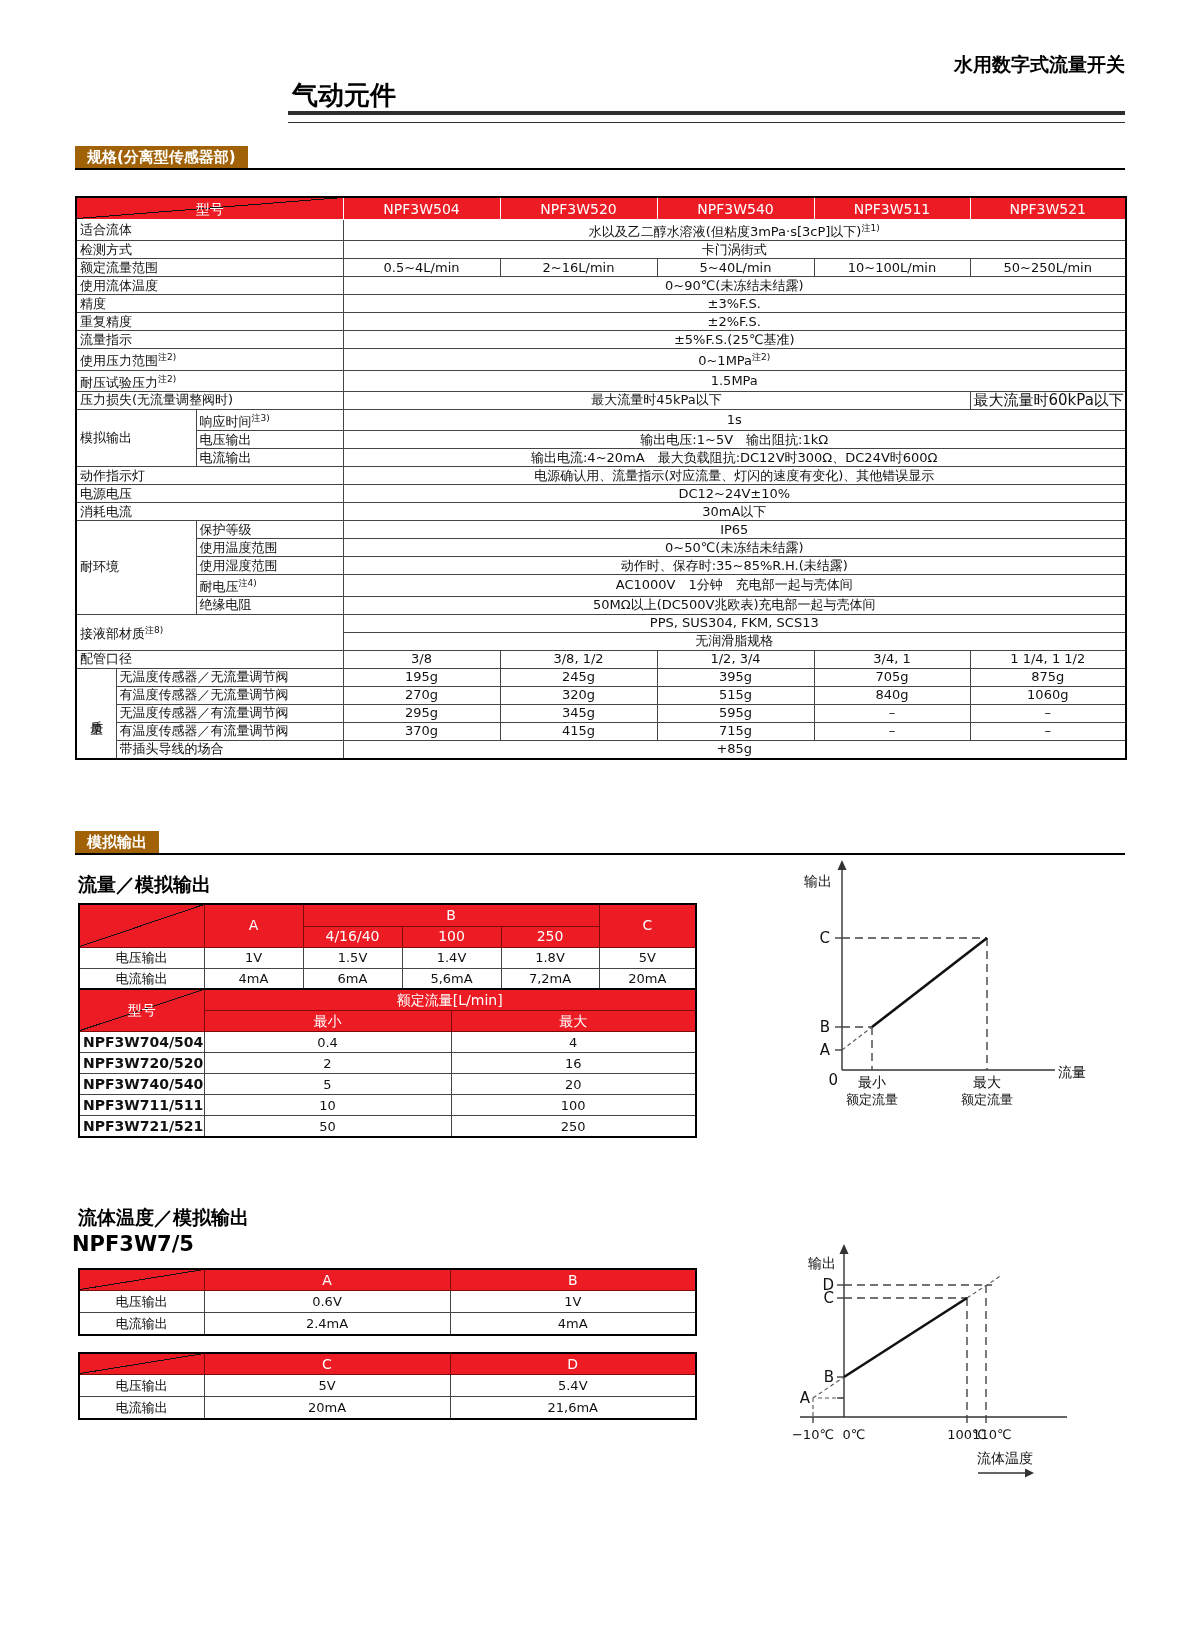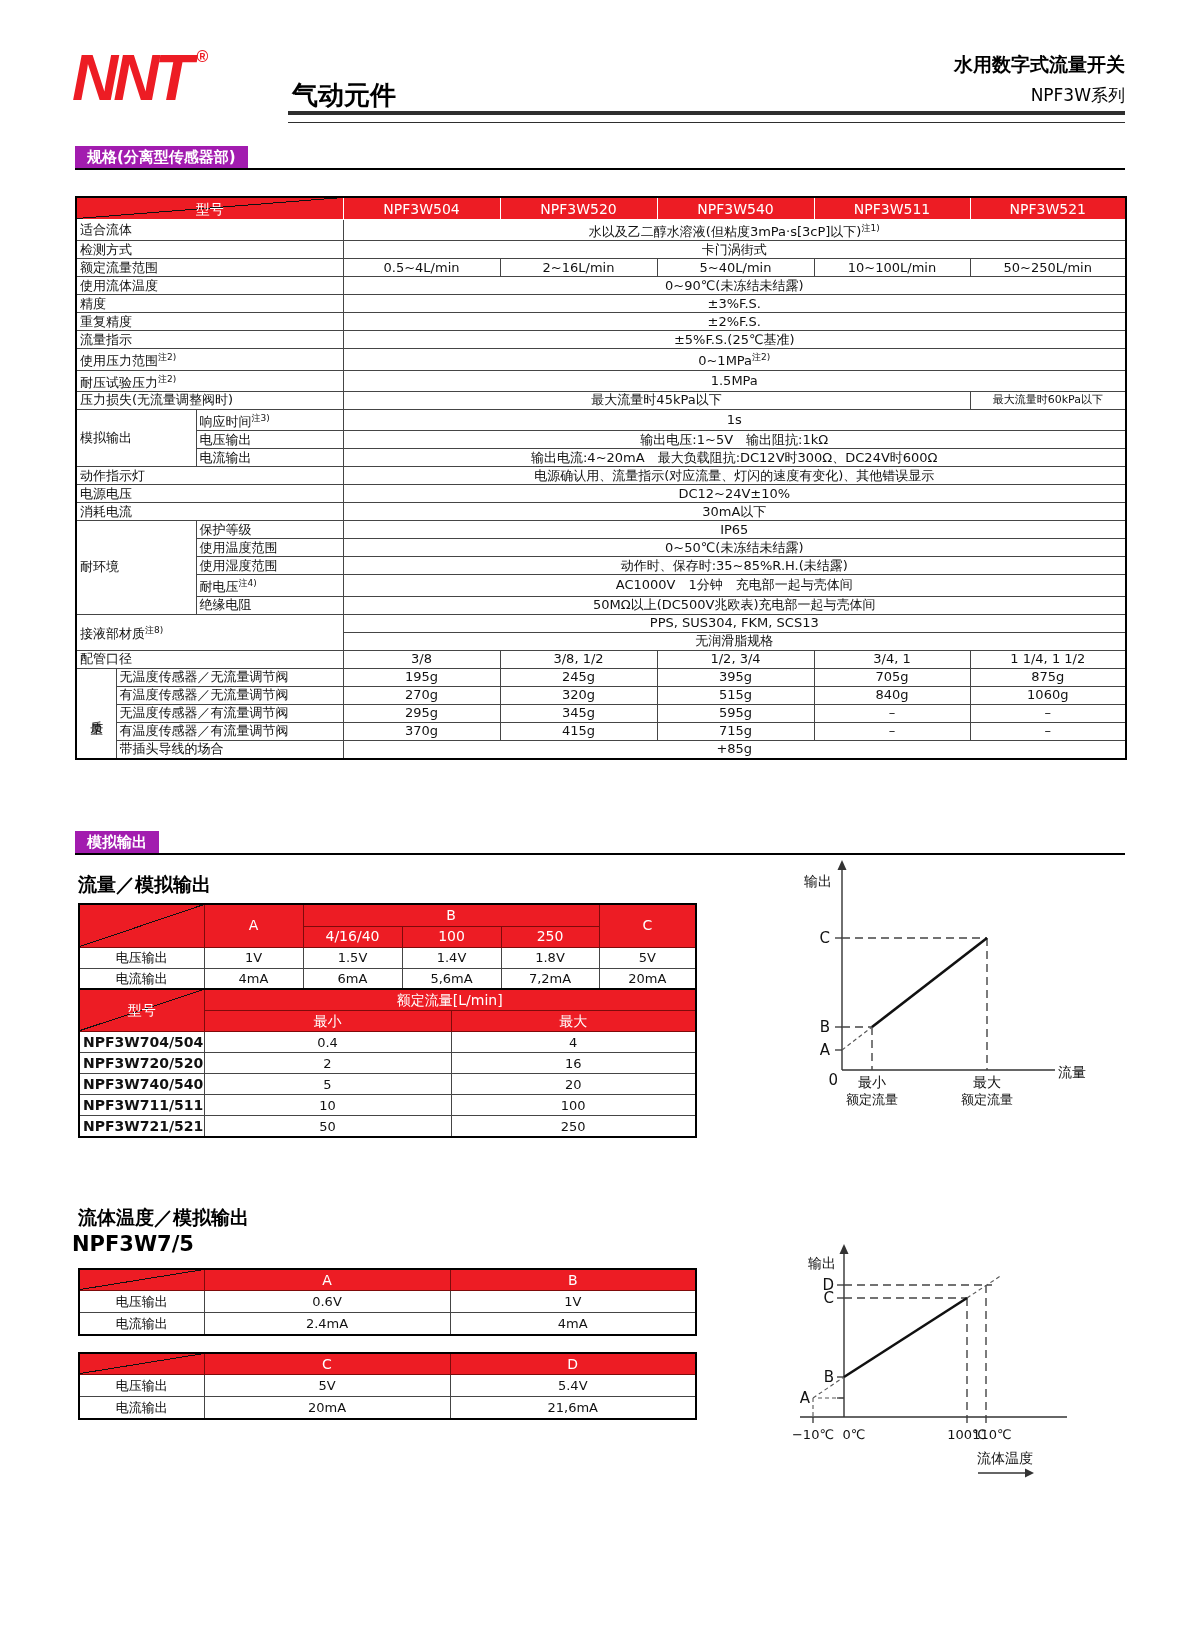--- a/index.html
+++ b/index.html
@@ -12,40 +12,40 @@
   .logo-reg{font-size:16px;font-style:normal;letter-spacing:0;vertical-align:38px;margin-left:8px;}
   .logo-caption{position:absolute;left:292px;top:78px;font-size:26px;font-weight:bold;color:#000;}
   .head-rule{position:absolute;left:288px;top:111px;width:837px;height:7px;
              border-top:4px solid #2e2e2e;border-bottom:1px solid #2e2e2e;}
   .doc-title{position:absolute;left:625px;top:52px;width:500px;text-align:right;
              font-size:19px;font-weight:bold;color:#000;}
   .doc-series{position:absolute;left:625px;top:84px;width:500px;text-align:right;
               font-size:17px;color:#000;}
 
   
-  .section-bar{position:absolute;background:#a21caf;color:#fff;font-weight:bold;font-size:15px;
+  .section-bar{position:absolute;background:#a16207;color:#fff;font-weight:bold;font-size:15px;
                padding:3px 12px;line-height:17px;}
   .section-rule{position:absolute;height:1.5px;background:#000;}
 
   
   table{border-collapse:collapse;table-layout:fixed;}
   .red{background:#ED1C24;color:#fff;font-weight:normal;}
   .diag{background-image:linear-gradient(to bottom right,
          transparent calc(50% - 1px),#111 calc(50% - 1px),#111 50%,transparent 50%);}
   sup{font-size:9px;}
 
   
   .spec-table{position:absolute;left:75px;top:196px;width:1050px;font-size:13px;border:2px solid #000;}
   .spec-table td{border:1px solid #454545;height:17px;padding:0 3px;white-space:nowrap;
                  overflow:hidden;line-height:16px;}
   .spec-table tr.hdr td{height:21px;font-size:14px;text-align:center;border:1px solid #fff;}
   .lbl{text-align:left;padding-left:5px;}
   .val{text-align:center;}
   .vert{writing-mode:vertical-rl;text-orientation:upright;text-align:center;padding:0;letter-spacing:3px;}
-  .small{font-size:11px;}
+  .small{font-size:15px;}
 
   
   .mini-table{position:absolute;font-size:13px;border:2px solid #000;}
   .mini-table td{border:1px solid #454545;text-align:center;padding:0 3px;white-space:nowrap;
                  overflow:hidden;height:20px;line-height:19px;}
   .mini-table td.red{border-color:#7e0a0a;font-size:14px;}
   .model-cell{text-align:left;font-weight:bold;font-size:14px;padding-left:4px;}
 
   .sub-heading{position:absolute;font-size:19px;font-weight:bold;color:#000;}
   .model-heading{position:absolute;font-size:21px;font-weight:bold;color:#000;}
@@ -61,25 +61,23 @@
   .tick{stroke:#333;stroke-width:1.3;}
 
   .footer-page{position:absolute;left:0;top:1548px;width:100%;text-align:center;
                font-family:"DejaVu Serif",serif;font-size:18px;color:#000;}
 </style>
 </head>
 <body>
 
 <div class="page">
 
-  <div class="logo"><span>NNT</span><span class="logo-reg">®</span></div>
   <div class="logo-caption">气动元件</div>
   <div class="head-rule"></div>
   <div class="doc-title">水用数字式流量开关</div>
-  <div class="doc-series">NPF3W系列</div>
 
   <div class="section-bar" style="left:75px;top:146px;">规格(分离型传感器部)</div>
   <div class="section-rule" style="left:75px;top:168px;width:1050px;"></div>
 
   <table class="spec-table">
     <colgroup>
       <col style="width:40px">
         <col style="width:80px">
         <col style="width:147px">
       <col style="width:157px">

